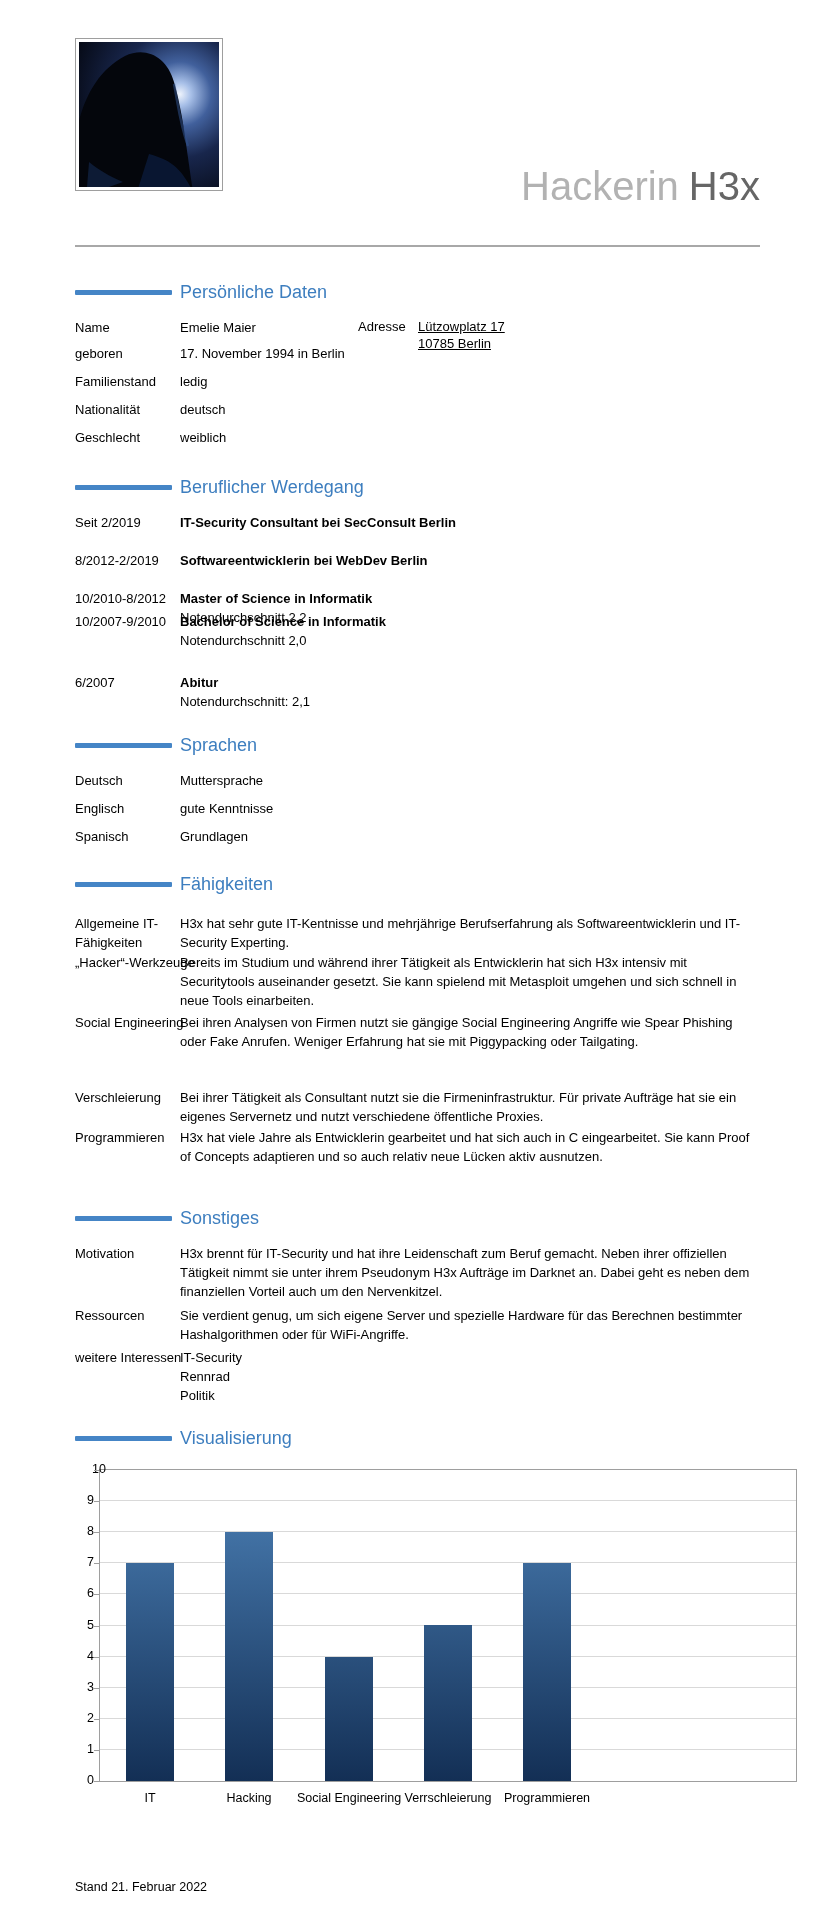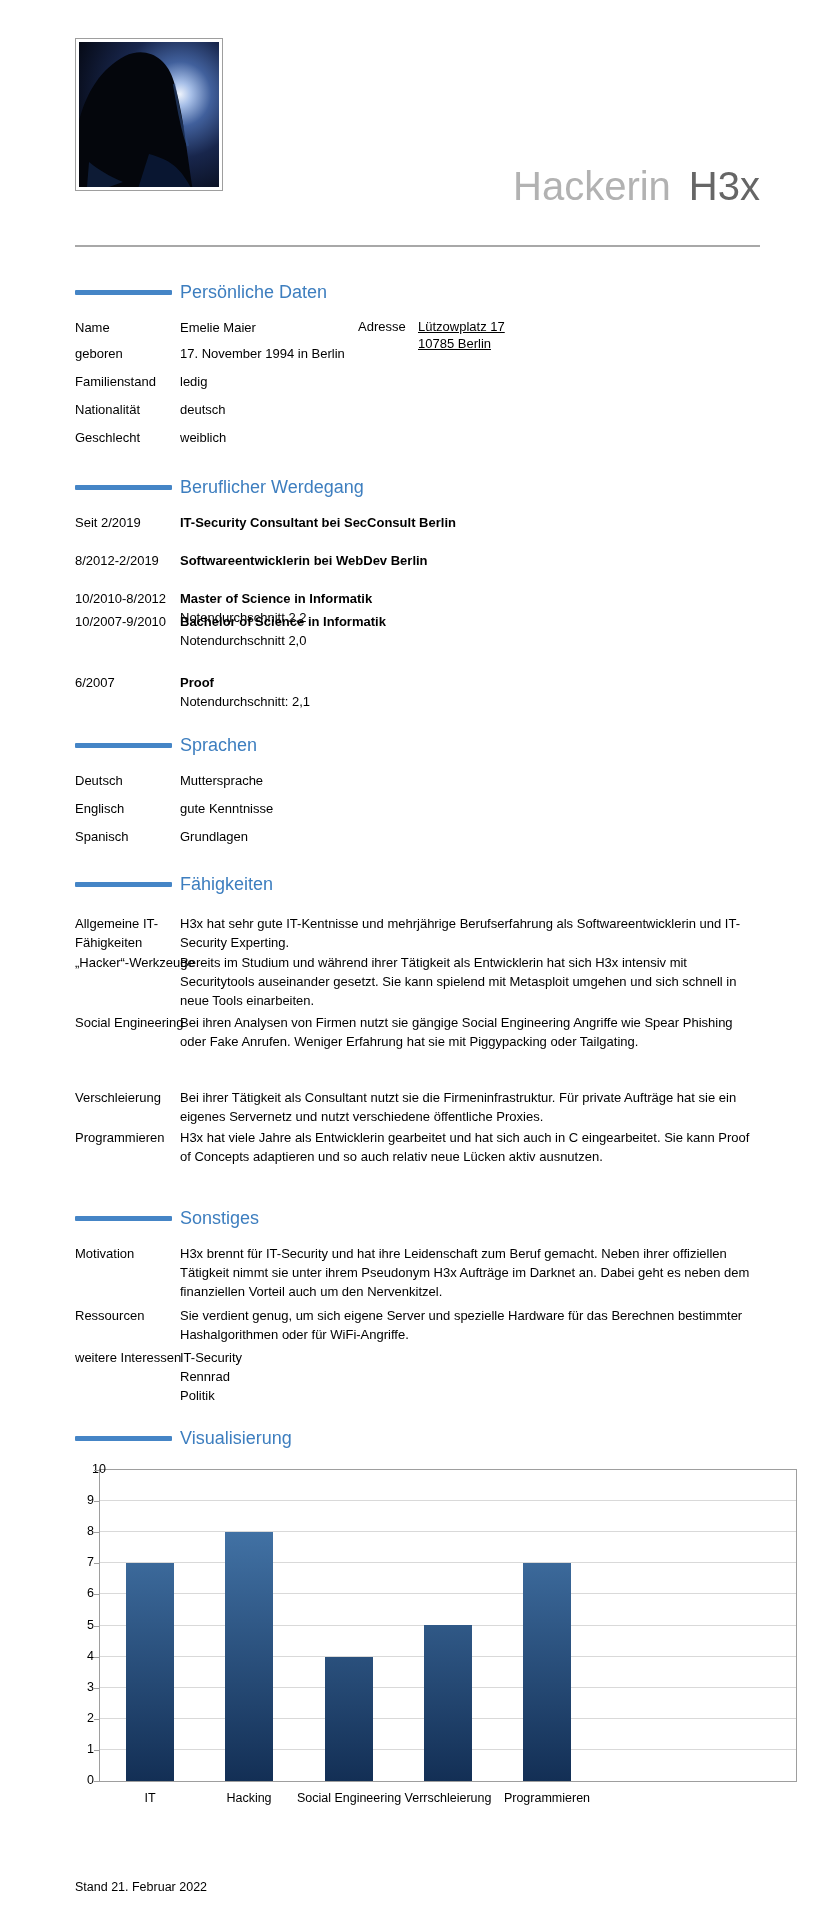--- a/index.html
+++ b/index.html
@@ -15,21 +15,21 @@
   .photo-frame{
     position:absolute;left:75px;top:38px;
     border:1px solid #9e9e9e;background:#fff;padding:3px;
     line-height:0;
   }
   
   .page-title{
     position:absolute;top:163px;right:66px;
     font-size:40px;line-height:46px;white-space:nowrap;
   }
-  .title-light{color:var(--title-light,#b2b2b2);margin-right:18px;}
+  .title-light{color:var(--title-light,#b2b2b2);margin-right:10px;}
   .title-dark{color:var(--title-dark,#666666);}
   .title-rule{
     position:absolute;left:75px;top:245px;width:685px;height:2px;
     background:#a8a8a8;
   }
   
   .sec-head{
     position:absolute;left:75px;height:22px;
     display:flex;align-items:center;
   }
@@ -148,21 +148,21 @@
   <div class="row" style="top:612px">
     <span class="lbl">10/2007-9/2010</span>
     <span class="val">
         <b>Bachelor of Science in Informatik</b>
         <span class="note">Notendurchschnitt 2,0</span>
       </span>
   </div>
   <div class="row" style="top:673px">
     <span class="lbl">6/2007</span>
     <span class="val">
-        <b>Proof</b>
+        <b>Abitur</b>
         <span class="note">Notendurchschnitt: 2,1</span>
       </span>
   </div>
 
   <div class="sec-head" style="top:734px">
     <span class="sec-bar"></span>
     <span class="sec-title">Sprachen</span>
   </div>
   <div class="row" style="top:771px">
     <span class="lbl">Deutsch</span>

